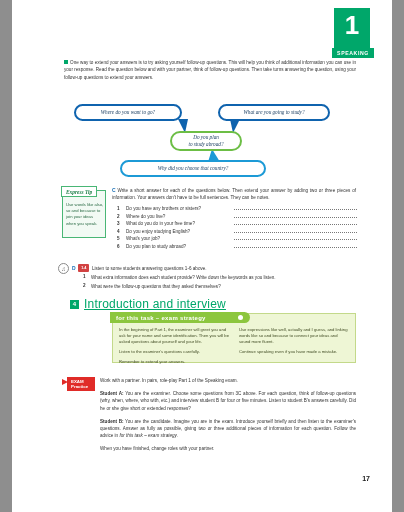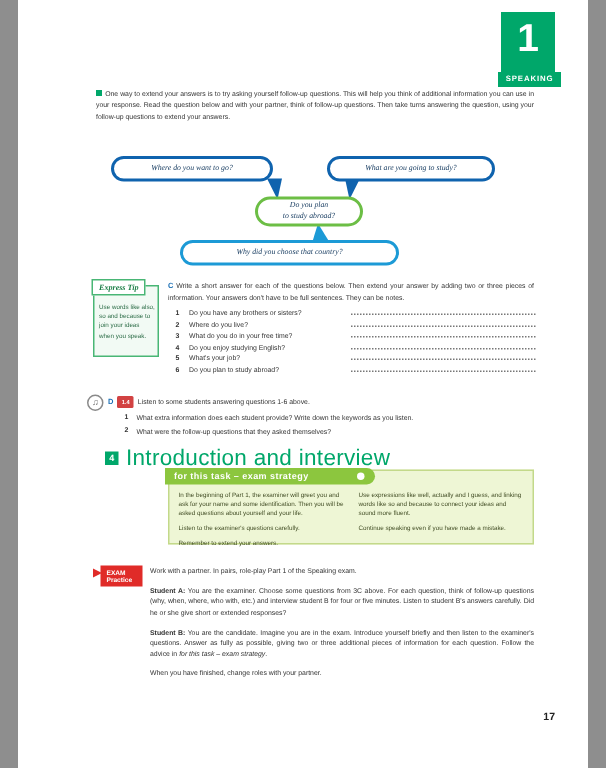--- a/index.html
+++ b/index.html
@@ -126,21 +126,21 @@
   .sub-txt { font-size: 4.6px; color: #333; line-height: 7px; }
 
   
   .sec4 { position: absolute; left: 58px; top: 297px; display: flex; align-items: center; }
   .sec4-num {
     width: 9px; height: 9px; background: #00a76a; color: #fff;
     font-size: 6px; font-weight: bold;
     display: flex; align-items: center; justify-content: center;
     margin-right: 5px;
   }
-  .sec4-title { color: #00a76a; font-size: 15px; letter-spacing: .2px; }
+  .sec4-title { color: #00a76a; font-size: 12px; letter-spacing: .2px; text-decoration: underline; }
 
   
   .strategy {
     position: absolute; left: 100px; top: 313px;
     width: 244px; height: 50px;
     background: #eef6d5; border: 0.8px solid #c3d98a;
   }
   .strategy-head {
     position: absolute; left: -3px; top: -2px;
     width: 140px; height: 11px;

